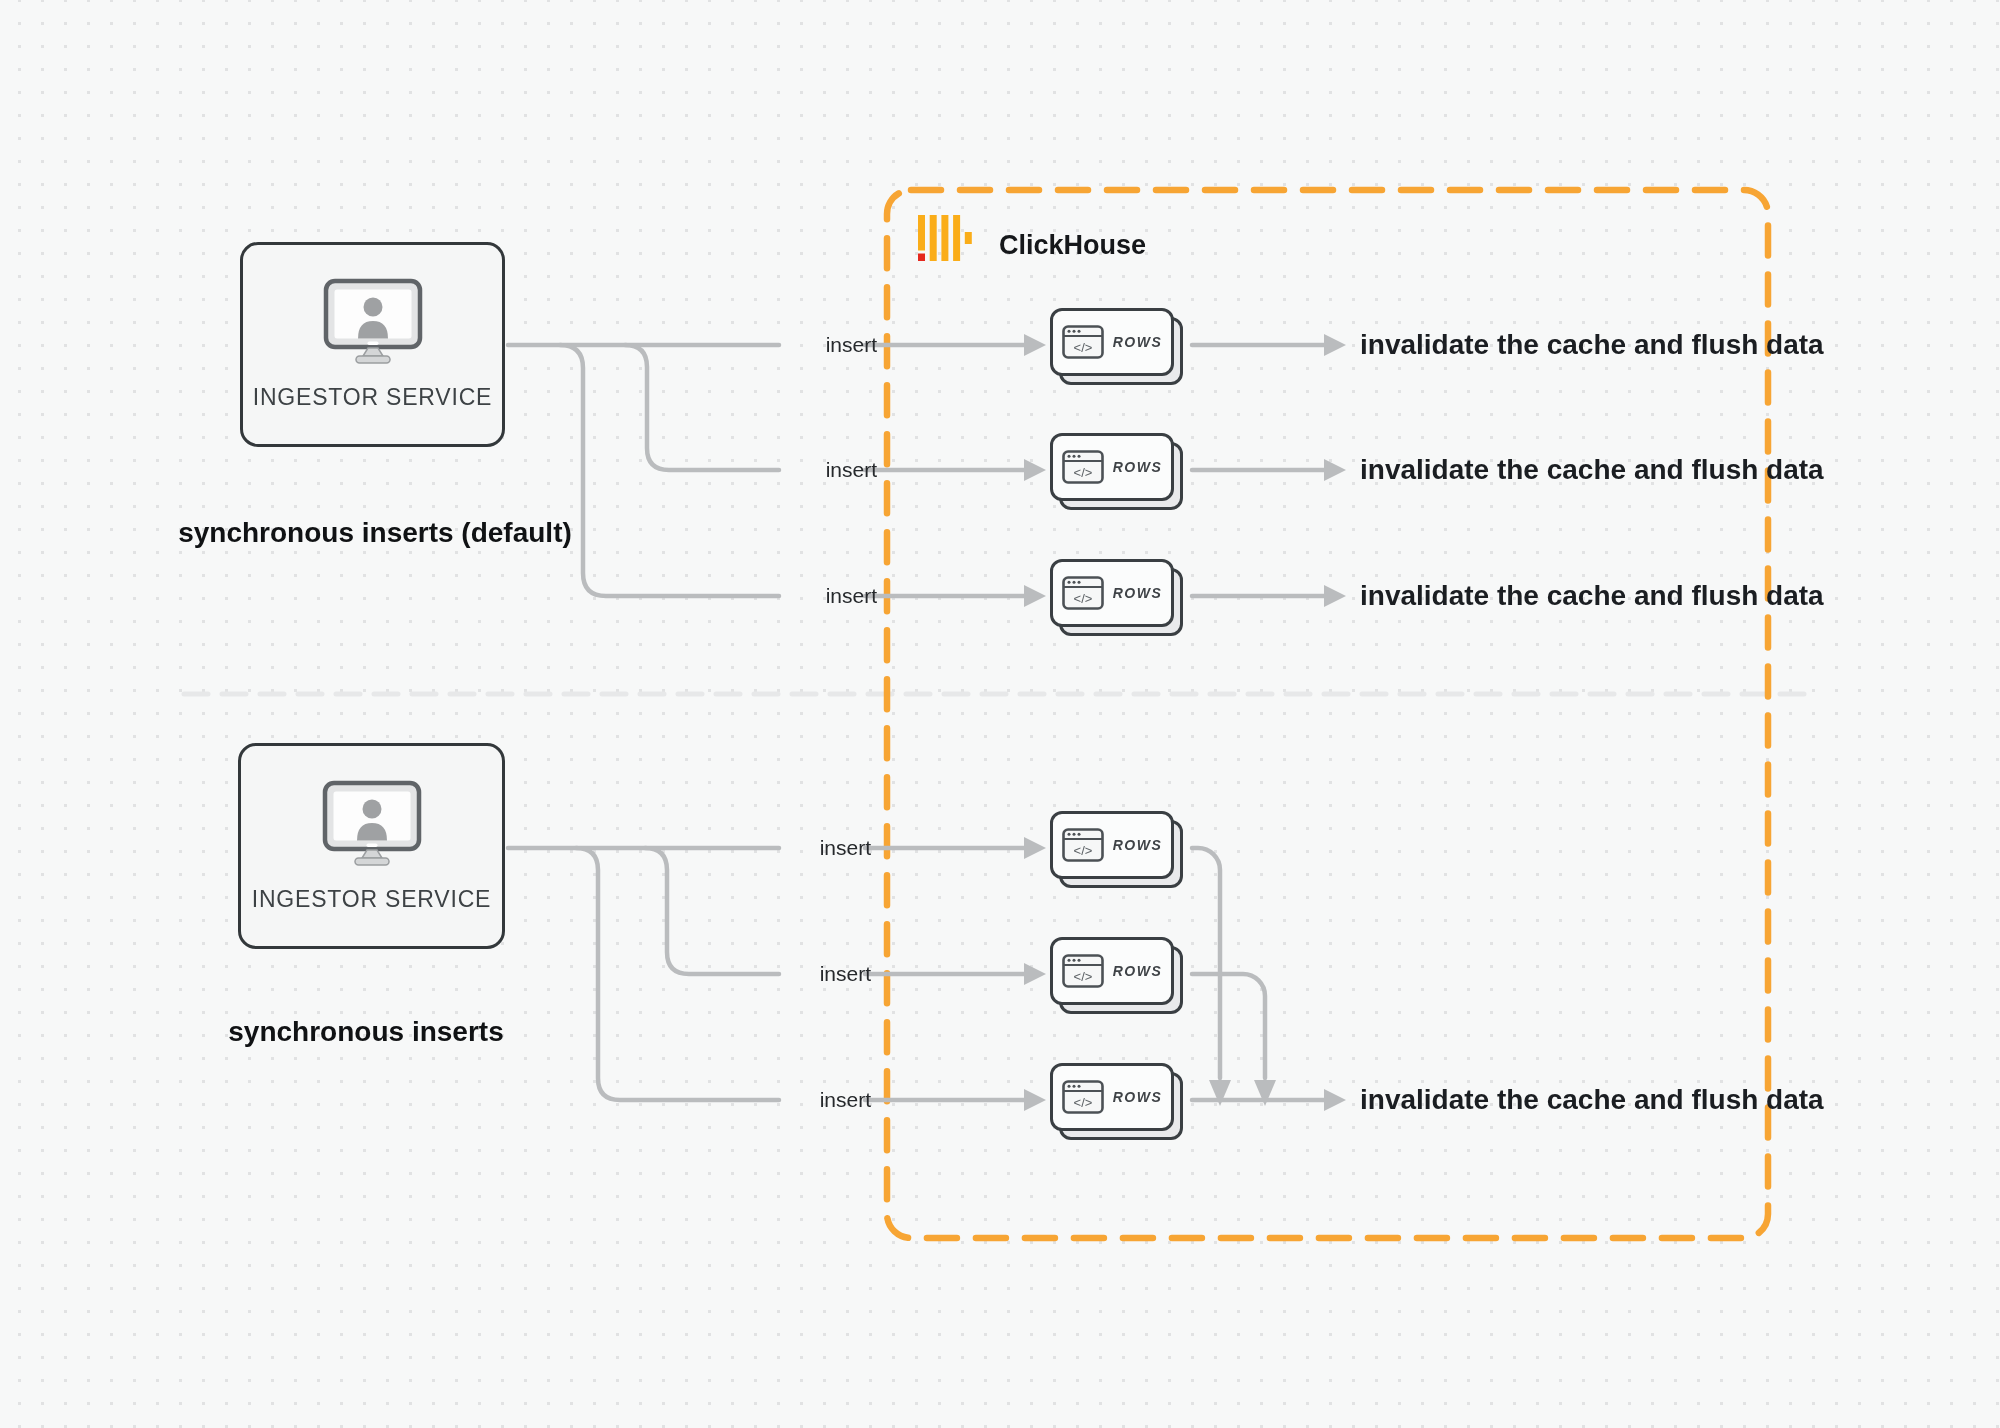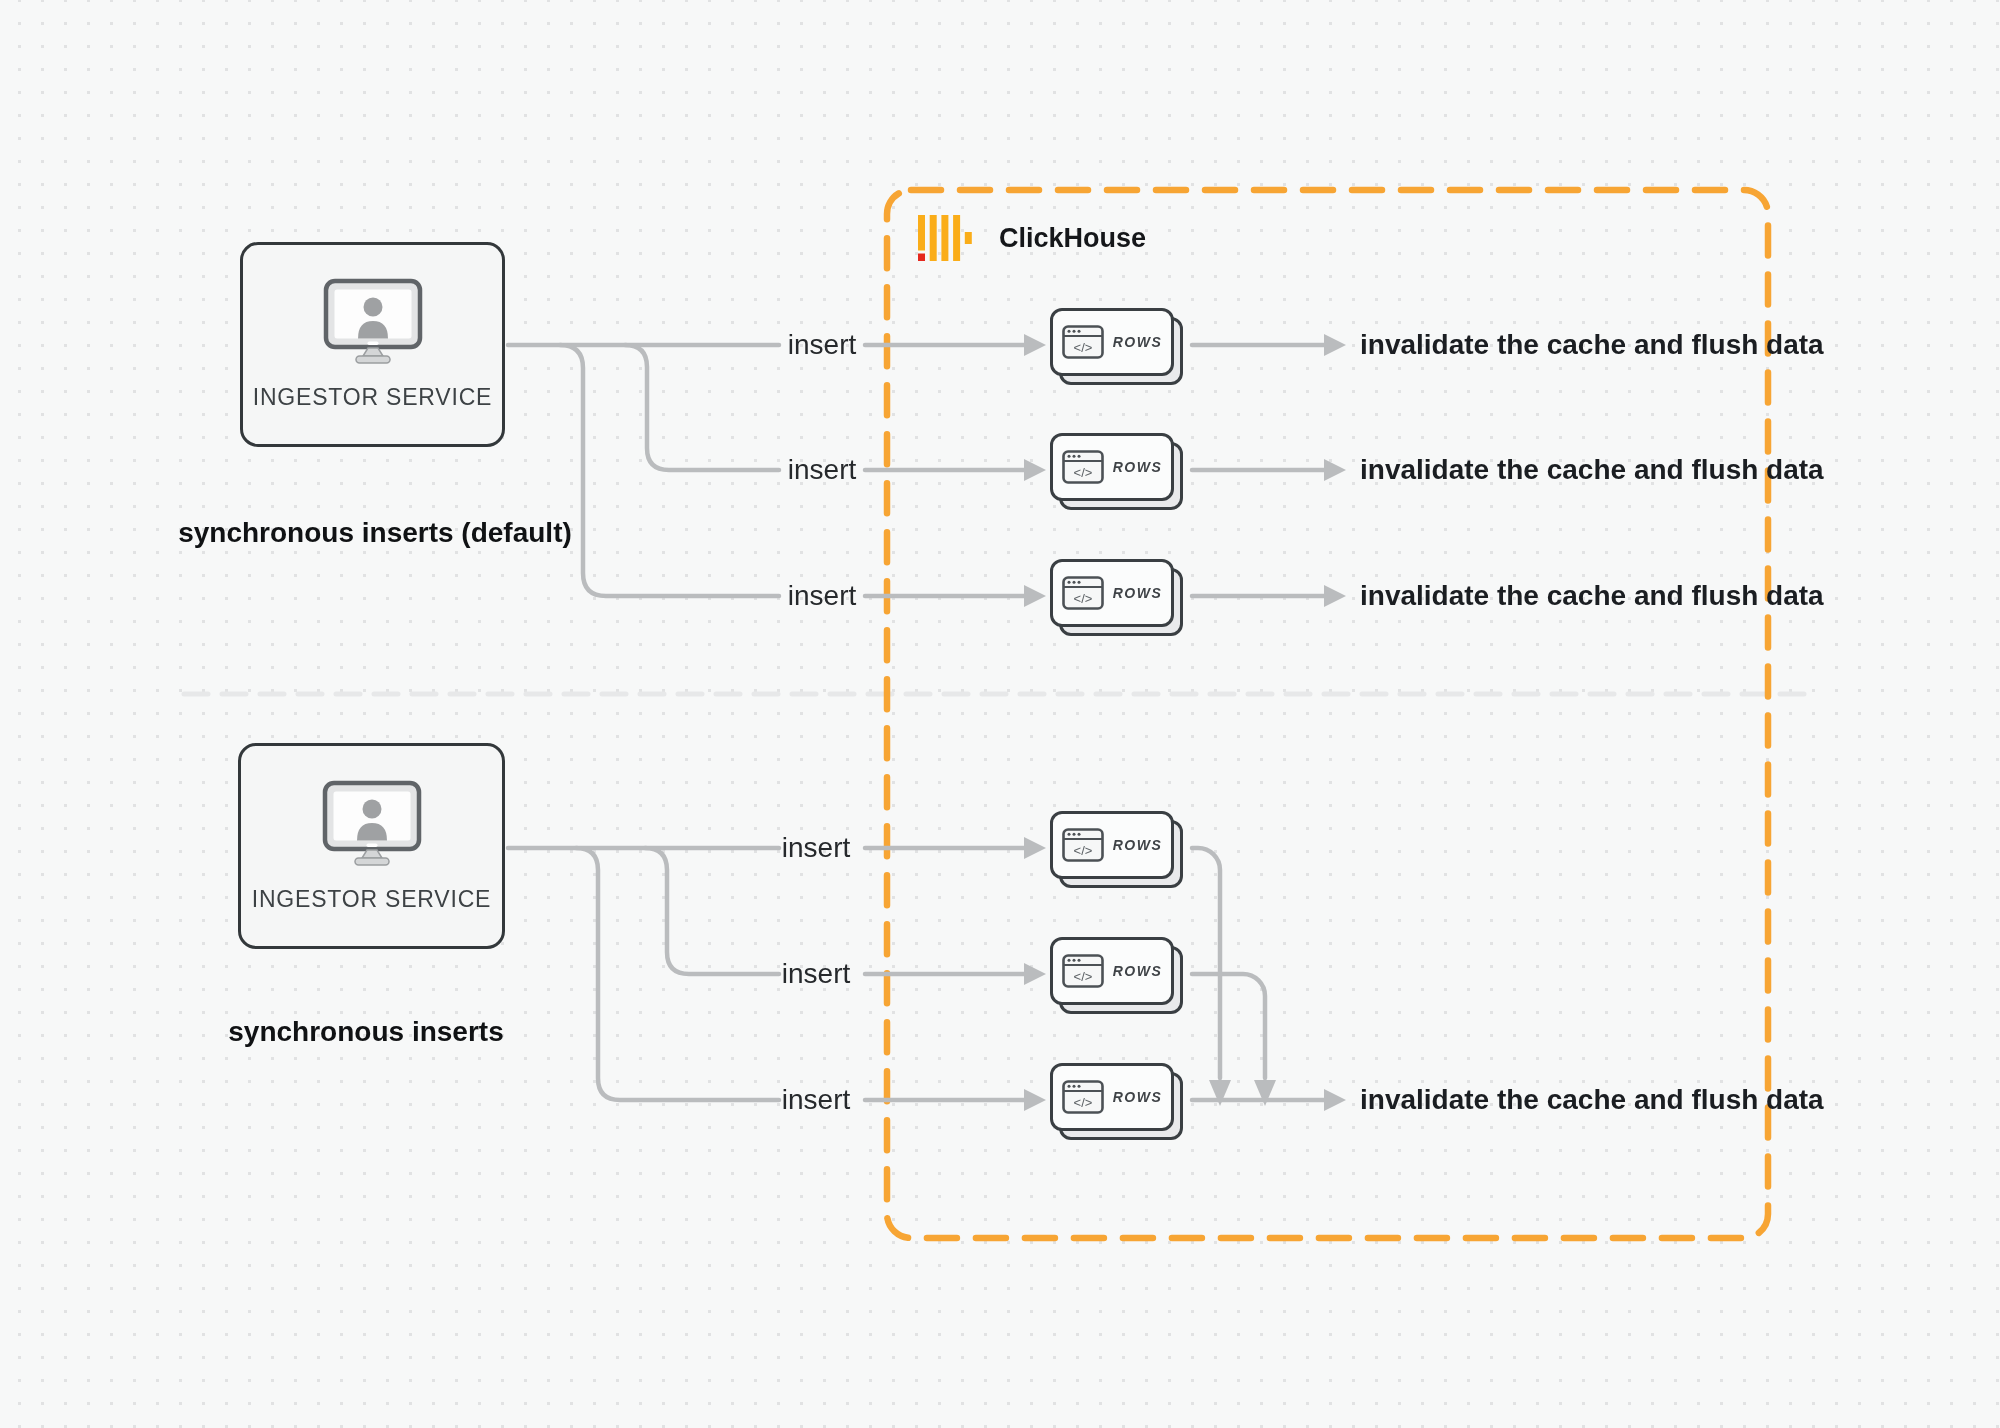--- a/index.html
+++ b/index.html
@@ -17,36 +17,36 @@
     position:absolute;background:#f5f6f6;border:3.5px solid #33383b;border-radius:18px;
     display:flex;flex-direction:column;align-items:center;justify-content:center;gap:16px;
     box-sizing:border-box;
   }
   .node-label{font-size:23px;letter-spacing:.8px;color:#3d4245;}
 
   
   .caption{position:absolute;width:420px;text-align:center;font-size:28px;font-weight:700;color:#101214;line-height:34px;}
 
   
-  .insert{position:absolute;width:110px;text-align:center;font-size:28px;color:#26292c;line-height:36px;}
+  .insert{position:absolute;width:110px;text-align:right;font-size:21px;color:#26292c;line-height:36px;}
 
   
   .result{position:absolute;font-size:28px;color:#1b1e22;line-height:34px;white-space:nowrap;font-weight:bold;}
 
   
   .card{position:absolute;width:124px;height:68px;}
   .card-back{position:absolute;left:9px;top:9px;width:124px;height:68px;background:#e9eaec;border:3px solid #3a3f43;border-radius:12px;box-sizing:border-box;}
   .card-front{
     position:absolute;left:0;top:0;width:124px;height:68px;background:#fbfcfc;border:3px solid #3a3f43;border-radius:12px;
     box-sizing:border-box;display:flex;align-items:center;justify-content:center;gap:9px;
   }
   .rows-label{font-size:14px;font-style:italic;font-weight:700;letter-spacing:1.5px;color:#3f4347;}
 
   
-  .ch-lockup{position:absolute;left:918px;top:215px;display:flex;align-items:center;gap:26px;}
+  .ch-lockup{position:absolute;left:918px;top:215px;display:flex;align-items:flex-end;gap:26px;}
   .ch-label{font-size:27px;font-weight:600;color:#15171a;}
 </style>
 </head>
 <body>
 
 <div class="canvas">
 
   <svg class="wires" viewBox="0 0 2000 1428">
 
     <path d="M184 694 H1815" stroke="#e7e8e9" stroke-width="5" stroke-linecap="round" stroke-dasharray="24 14" fill="none"></path>

